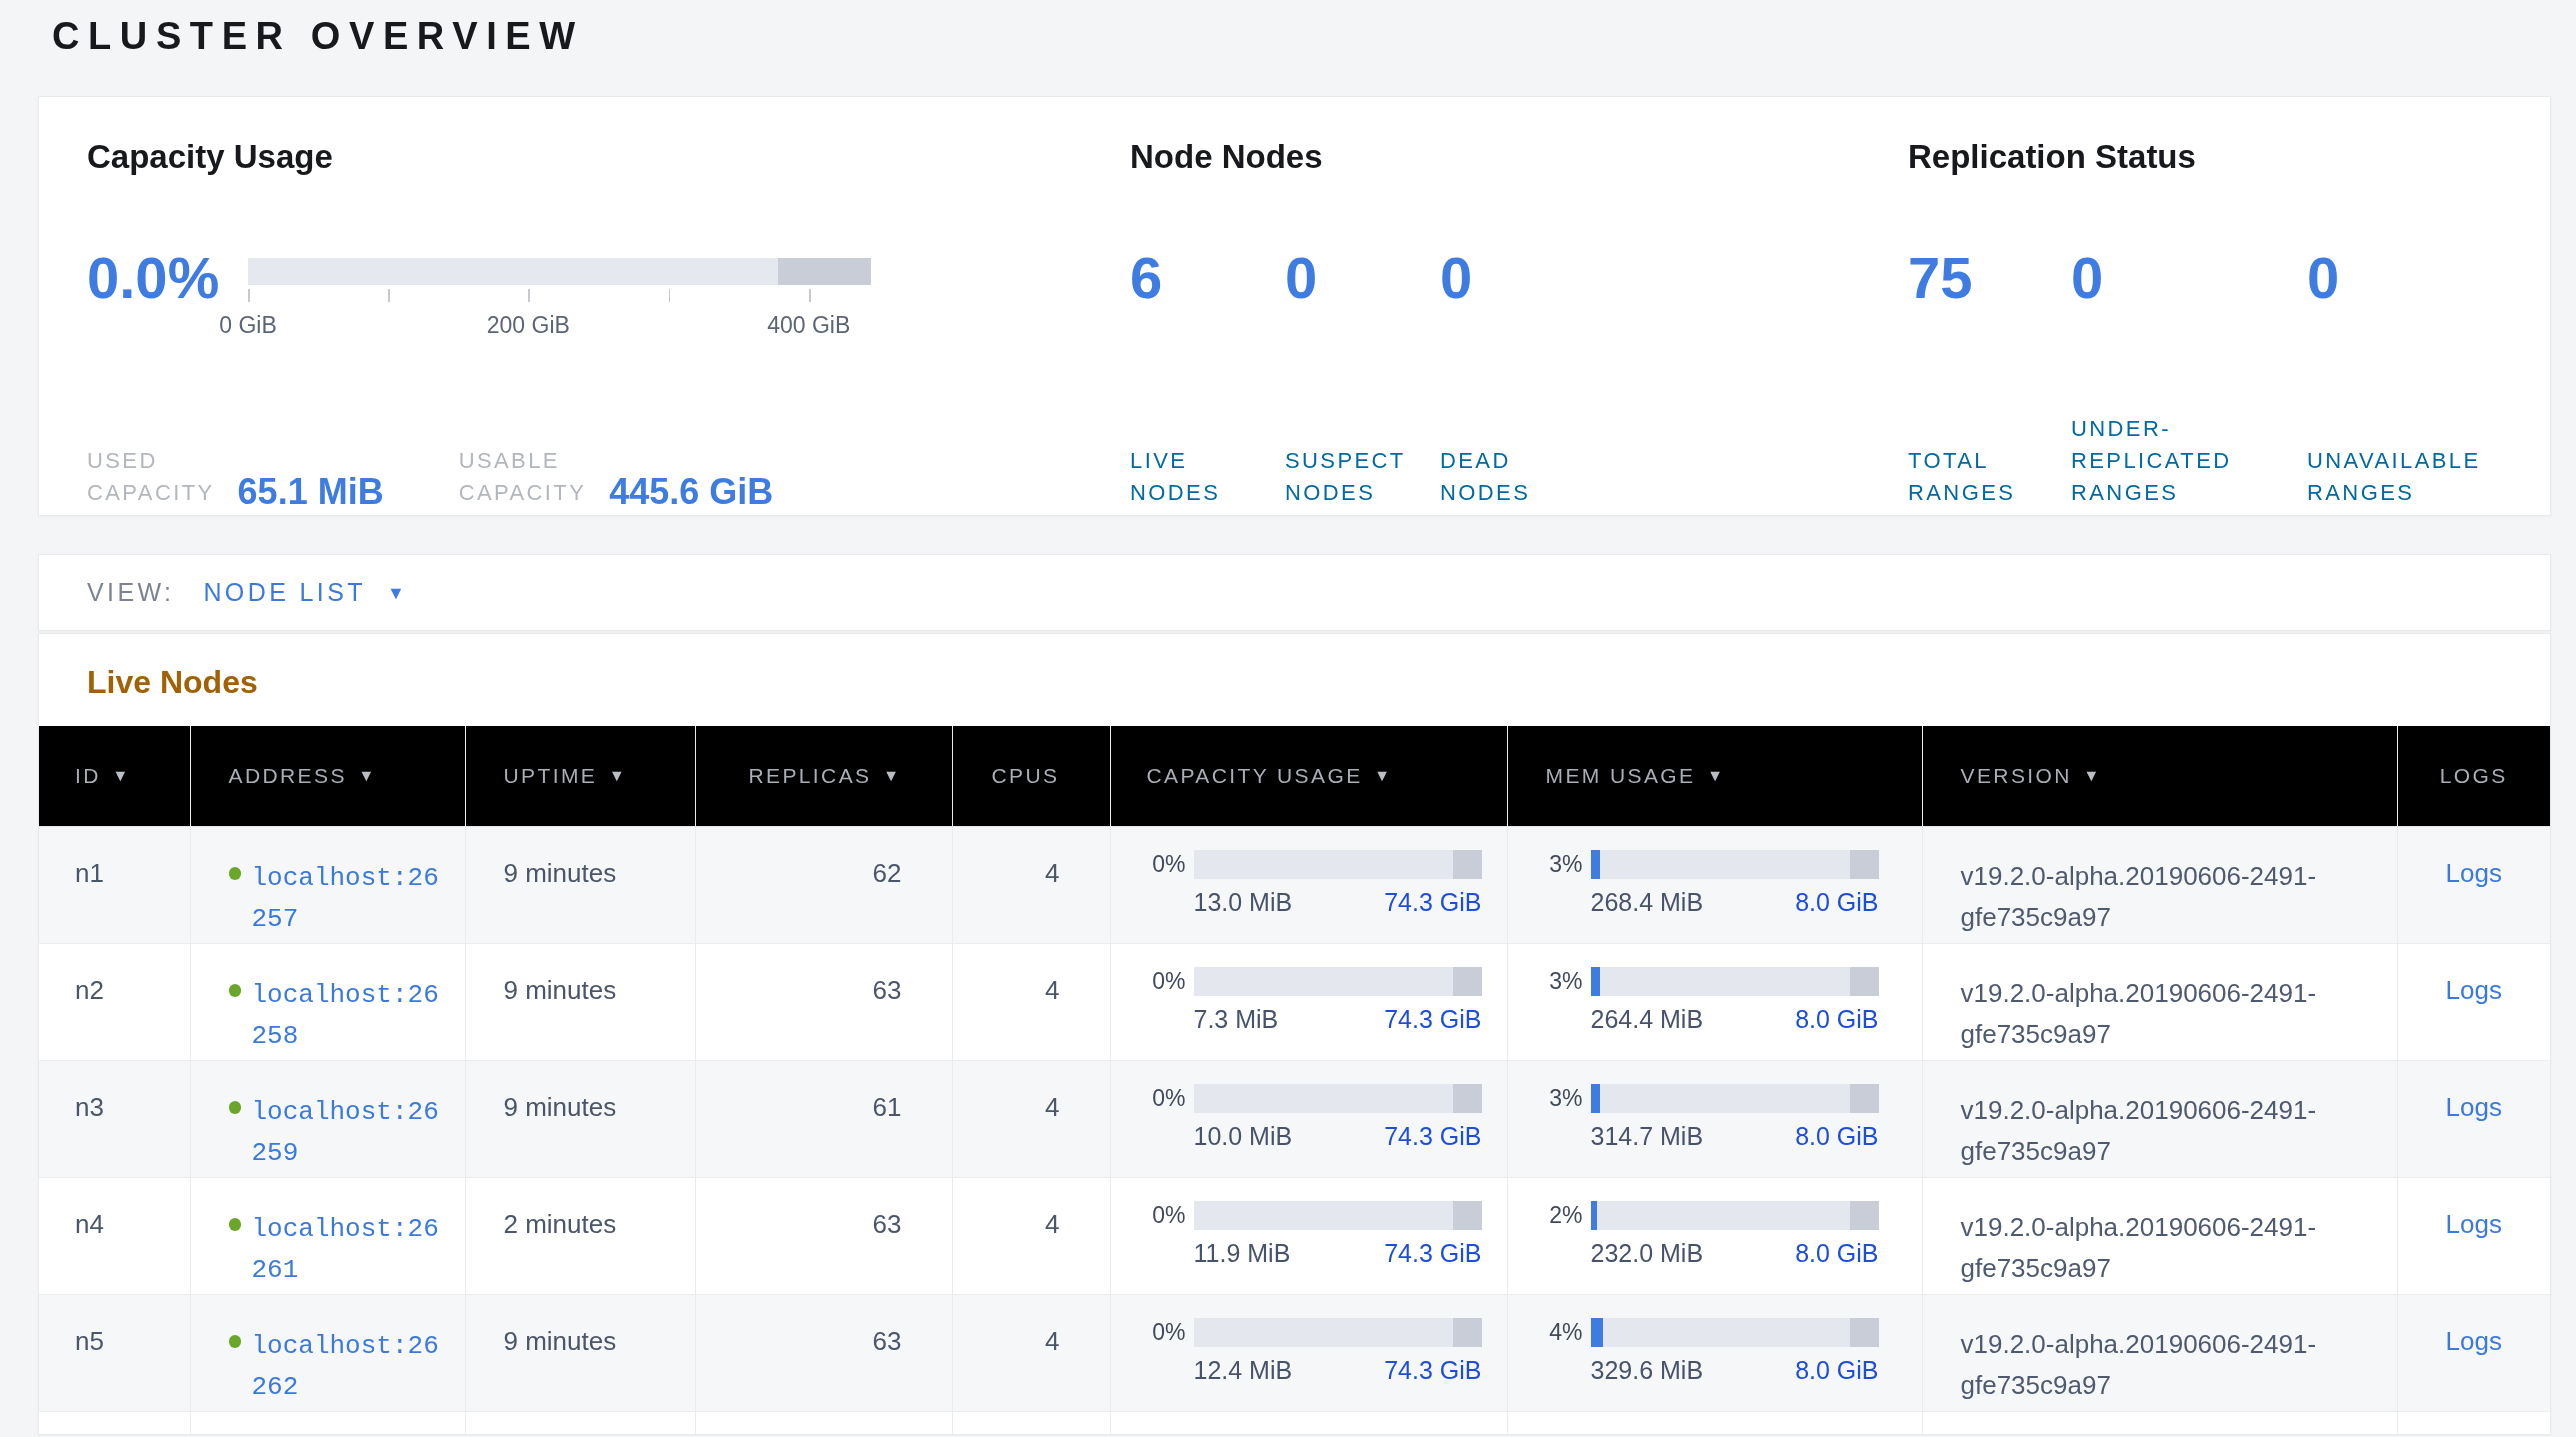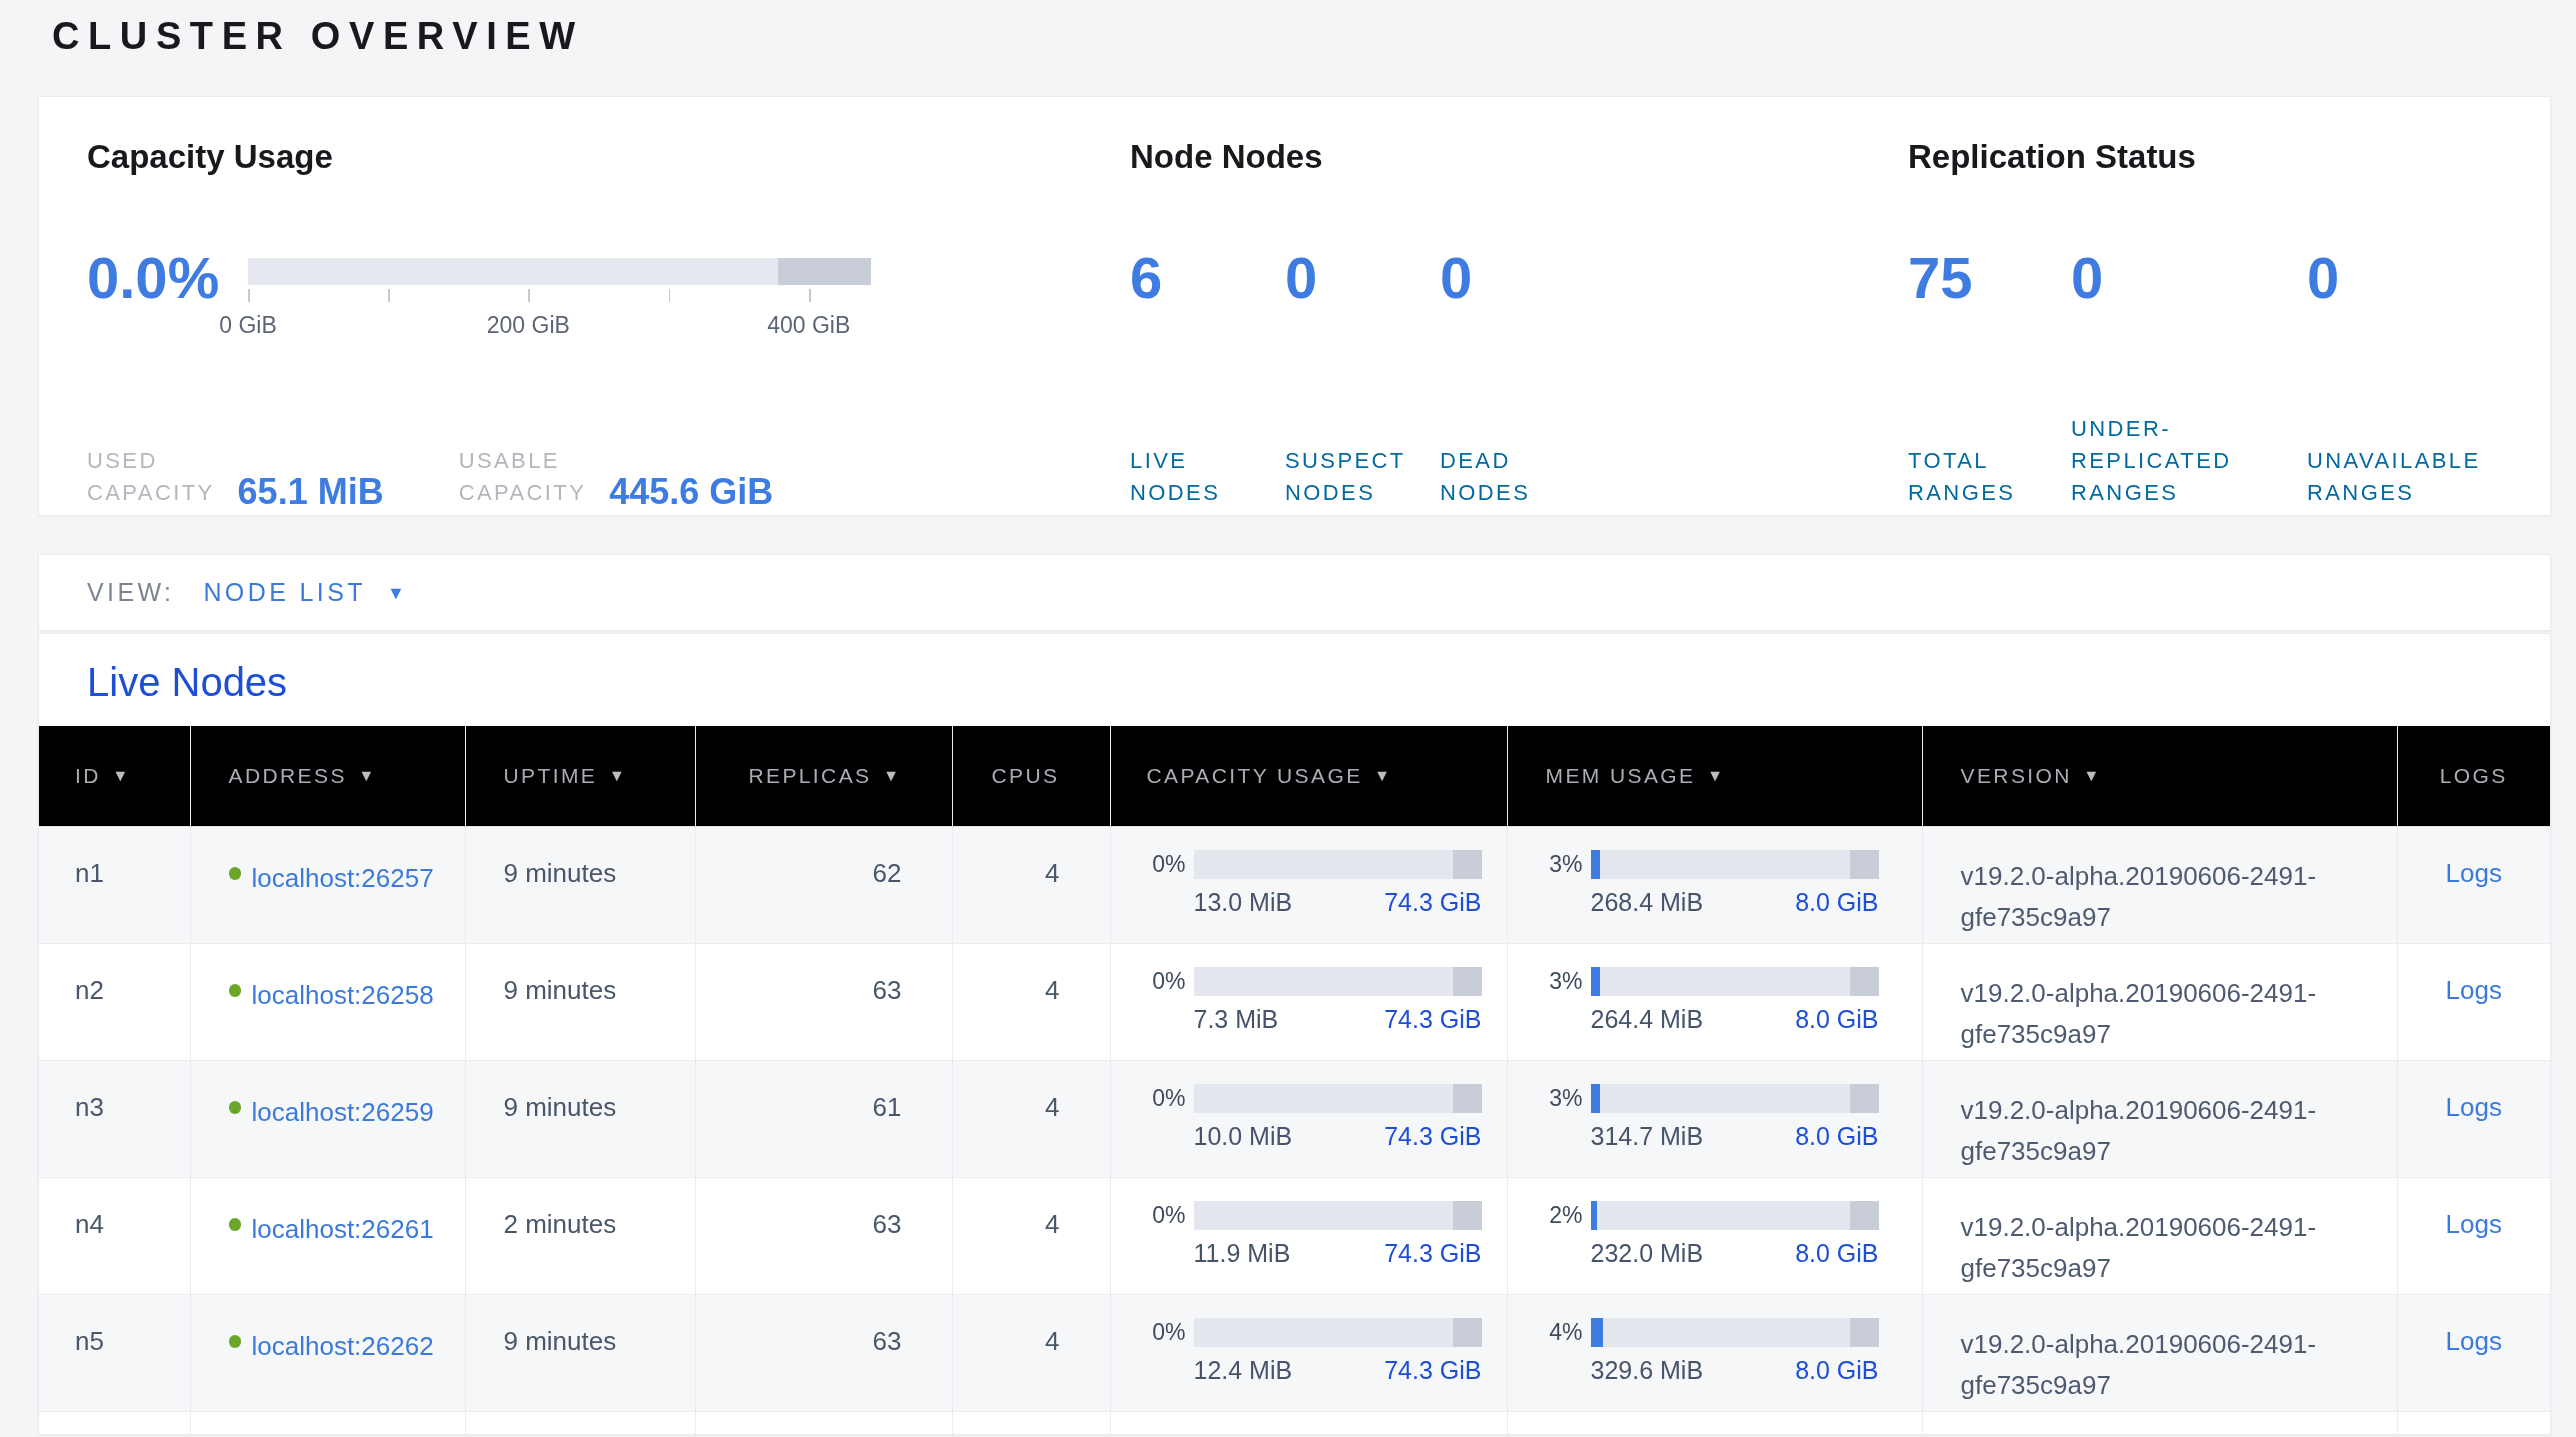--- a/index.html
+++ b/index.html
@@ -52,42 +52,42 @@
 
   
   .view-bar { top:554px; height:77px; display:flex; align-items:center; padding-left:48px; }
   .view-label { font-size:25px; letter-spacing:3.4px; color:#7d8491; }
   .view-select { display:flex; align-items:center; margin-left:29px; cursor:pointer; }
   .view-selected { font-size:25px; letter-spacing:3.4px; color:#3b79dc; }
   .view-caret { margin-left:21px; font-size:18px; color:#3e7ce1; line-height:1; }
 
   
   .table-card { top:633px; height:802px; overflow:hidden; }
-  .table-title { font-size:40px; font-weight:400; color:#1d4ed8; line-height:38px; padding:29px 46px 25px 48px; }
+  .table-title { font-size:32px; font-weight:700; color:#a16207; line-height:38px; padding:29px 46px 25px 48px; }
   table { width:2511px; border-collapse:collapse; table-layout:fixed; }
   th {
     height:100px; vertical-align:middle; text-align:left;
     font-size:21px; font-weight:400; letter-spacing:2.4px; color:#a9aeb6;
     border-right:1px solid #e9ebee; border-bottom:1px solid #e4e6ea;
     padding:0 0 0 36px; background:#000000; white-space:nowrap;
   }
   th:last-child, td:last-child { border-right:none; }
   th.al { padding-left:38px; }
   th.ar { text-align:right; padding-right:50px; padding-left:0; }
   th.ac { text-align:center; padding:0; }
   .sort-arrow { font-size:16.3px; color:#b9bdc4; margin-left:11.5px; position:relative; top:-1.9px; }
   tbody td {
     height:117px; vertical-align:top;
     font-size:26px; color:#4a5669;
     border-right:1px solid #e9ebee; border-bottom:1px solid #ededf0;
   }
   tr.odd td { background:#f6f7f8; }
   tr.even td { background:#ffffff; }
   .td-id { padding:31px 0 0 36px; }
-  .td-addr { padding:31px 19px 0 38px; }
+  .td-addr { padding:31px 19px 0 38px;font-family:Liberation Mono, monospace; }
   .addr-wrap { display:flex; }
   .dot { width:12.5px; height:12.5px; border-radius:50%; background:#6aa62a; margin:9.6px 10.5px 0 0; flex:none; }
   .addr-link { color:#3b79dc; text-decoration:none; width:222px; word-break:break-all; line-height:1.6; }
   .td-uptime { padding:31px 0 0 38px; }
   .td-num { text-align:right; padding:31px 50px 0 0; }
   .td-meter { padding:23px 0 0 25px; }
   .meter-top { display:flex; }
   .meter-pct { width:50px; text-align:right; font-size:23px; color:#3f4a5c; margin-right:8.6px; line-height:29px; }
   .meter-track { position:relative; width:288px; height:29px; background:#e4e7ee; }
   .meter-cap { position:absolute; right:0; top:0; bottom:0; width:10%; background:#c9cdd7; }

